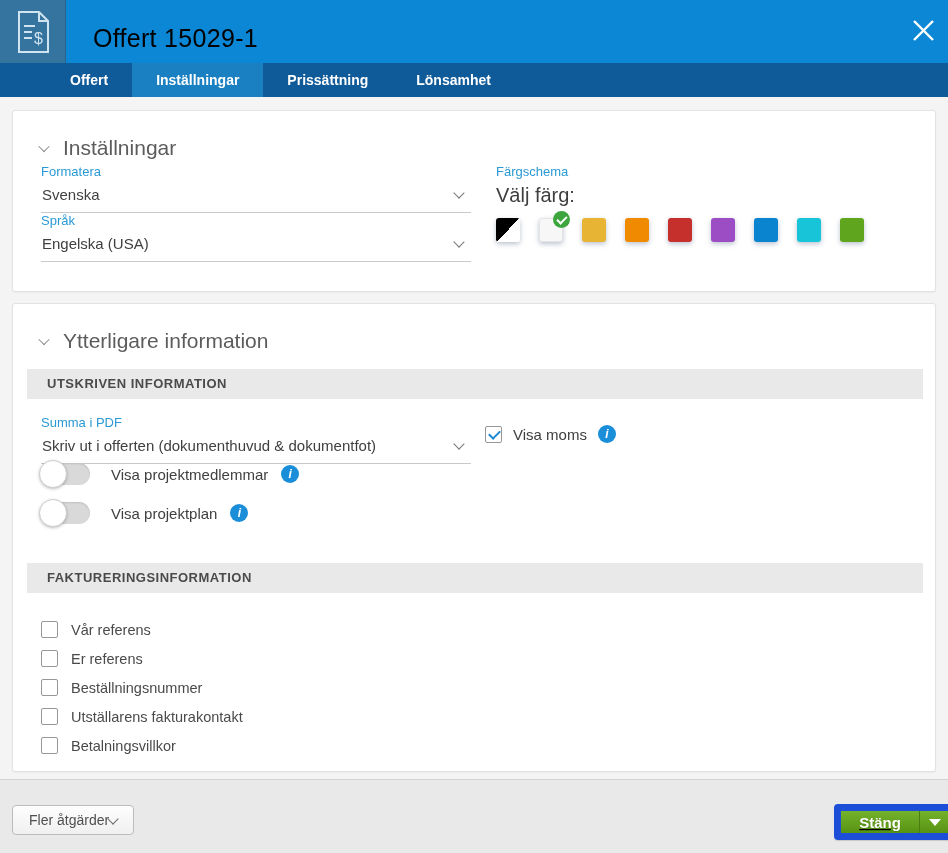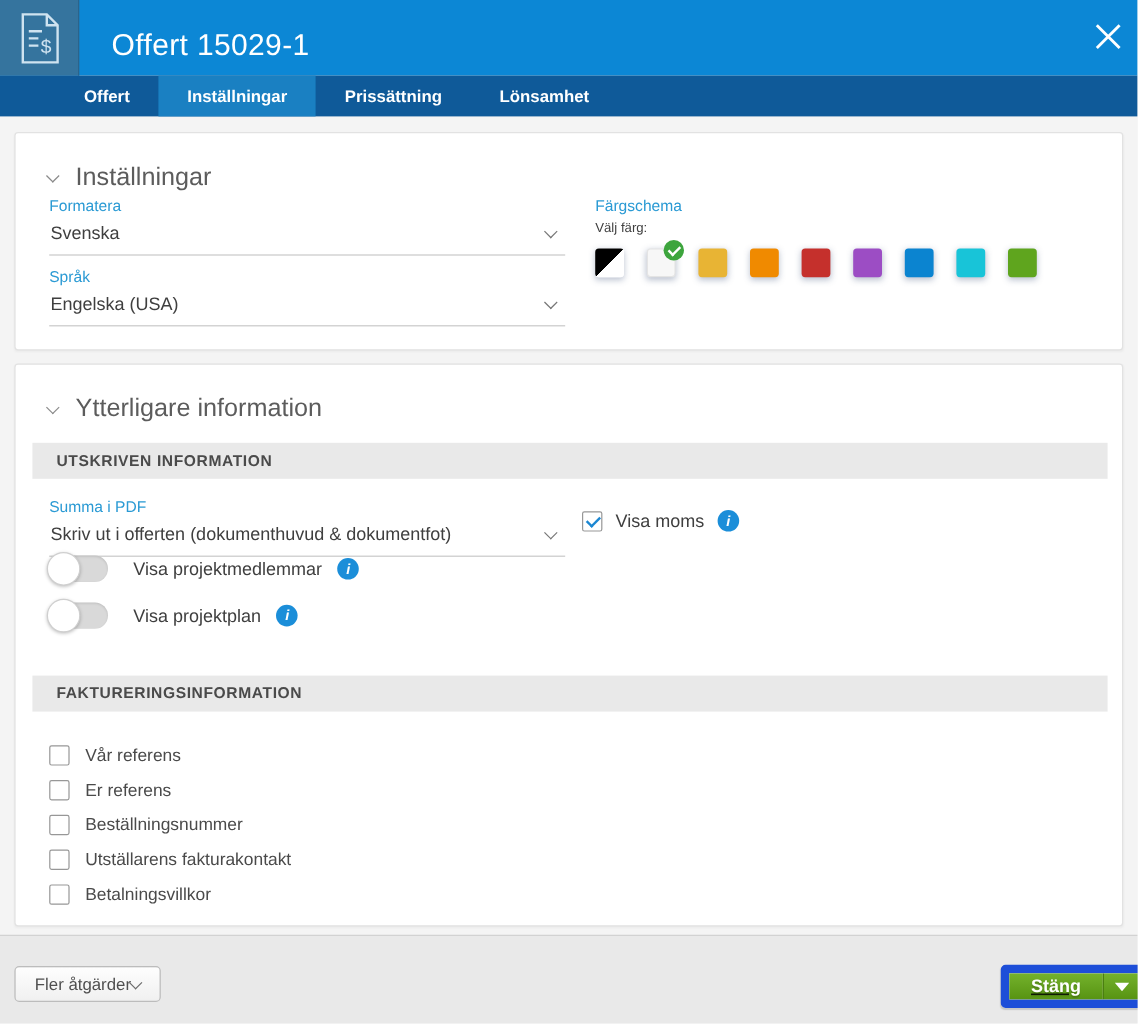--- a/index.html
+++ b/index.html
@@ -5,21 +5,21 @@
   * { margin:0; padding:0; box-sizing:border-box; }
   html,body { width:948px; height:853px; }
   body { font-family:"Liberation Sans", sans-serif; background:#f4f4f4; overflow:hidden; }
   .app { position:relative; width:948px; height:853px; background:#f4f4f4; }
 
   
   .header { position:absolute; left:0; top:0; width:948px; height:63px; background:#0c87d5; }
   .icon-box { position:absolute; left:0; top:0; width:66px; height:63px; background:#35749e;
               border-right:1px solid #2a648c; display:flex; align-items:center; justify-content:center; }
   .title { position:absolute; left:93px; top:0; height:76px; display:flex; align-items:center;
-           color:#ffffff; font-size:25px; font-weight:300; letter-spacing:.3px; }
+           color:#000000; font-size:25px; font-weight:300; letter-spacing:.3px; }
   .close-btn { position:absolute; right:10px; top:16px; width:30px; height:28px; display:flex;
                align-items:center; justify-content:center; cursor:pointer; }
 
   
   .tabbar { position:absolute; left:0; top:63px; width:948px; height:34px; background:#0f5a99;
             display:flex; padding-left:46px; }
   .tab { height:34px; line-height:34px; padding:0 24px; color:#fff; font-size:14px; font-weight:700;
          cursor:pointer; }
   .tab.active { background:#1a80c2; }
 
@@ -36,25 +36,25 @@
 
   .field { width:430px; }
   .field .flabel { display:block; font-size:13px; color:#2a9ad4; margin-bottom:5px; }
   .select-line { display:flex; align-items:center; justify-content:space-between;
                  border-bottom:1px solid #c9c9c9; padding:2px 8px 9px 1px; cursor:pointer; }
   .select-line .val { font-size:15px; color:#3f3f3f; }
   .sel-chev { width:8px; height:8px; border-right:1.4px solid #777; border-bottom:1.4px solid #777;
               transform:rotate(45deg); margin-top:-4px; }
 
   .form-left { position:absolute; left:28px; top:53px; }
-  .form-left .field + .field { margin-top:10px; }
+  .form-left .field + .field { margin-top:0; }
 
   .color-col { position:absolute; left:483px; top:53px; }
   .color-col .flabel { display:block; font-size:13px; color:#2a9ad4; }
-  .color-col .choose { font-size:11px; color:#3f3f3f; margin-top:5px; }
+  .color-col .choose { font-size:20px; color:#3f3f3f; margin-top:5px; }
   .swatch-row { display:flex; gap:19px; margin-top:11px; }
   .swatch { position:relative; width:24px; height:24px; border-radius:3px; cursor:pointer;
             box-shadow:0 2px 5px rgba(60,80,120,.35); }
   .swatch .badge { display:none; position:absolute; top:-8px; right:-8px; width:17px; height:17px;
                    border-radius:50%; background:#3da53d; }
   .swatch.selected { border:1px solid #e4e4e4; }
   .swatch.selected .badge { display:block; }
   .badge::after { content:""; position:absolute; left:4px; top:5px; width:8px; height:4px;
                   border-left:2px solid #fff; border-bottom:2px solid #fff; transform:rotate(-45deg); }
 

